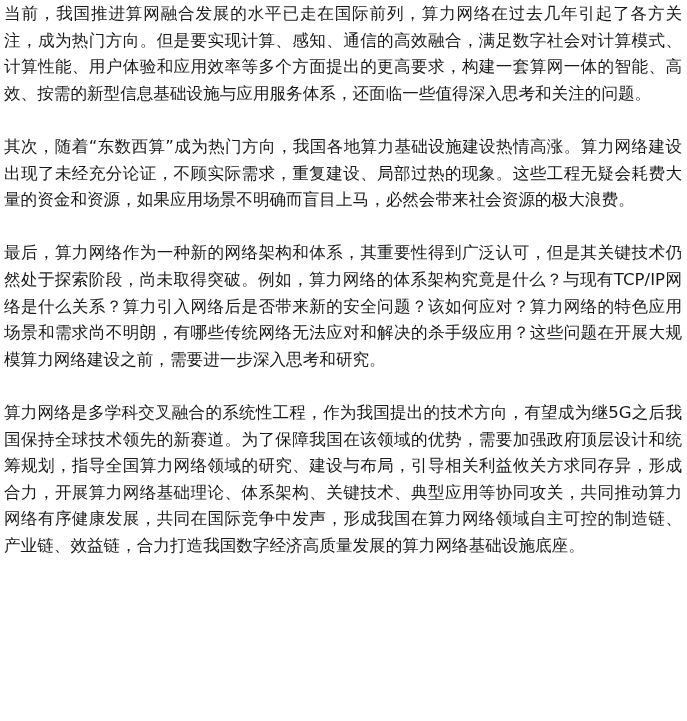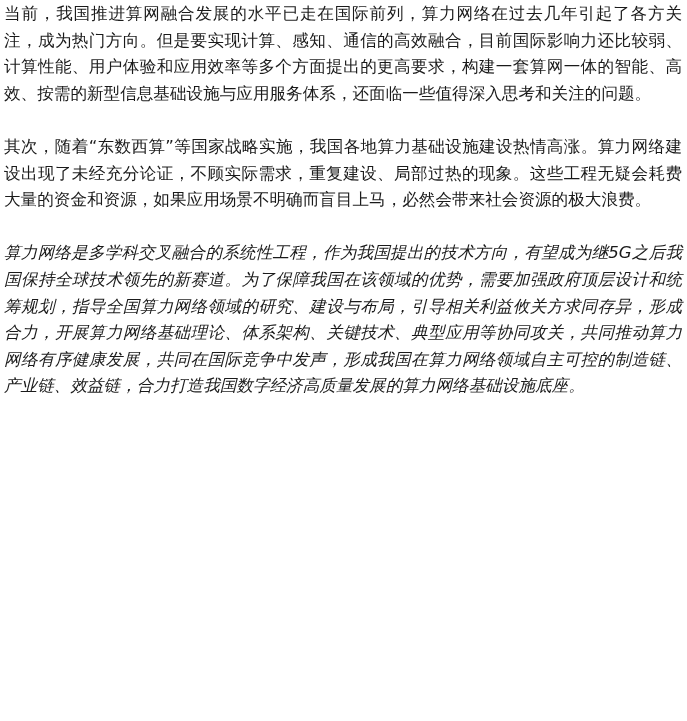--- a/index.html
+++ b/index.html
@@ -22,23 +22,23 @@
       text-align: justify;
       text-justify: inter-character;
       letter-spacing: 0;
       word-break: break-all;
     }
     .article p {
       margin: 0 0 26.6px 0;
     }
     .article p:last-child {
       margin-bottom: 15px;
-      font-style: italic;
     }
   </style>
 </head>
 <body>
 
 <div class="article">
-  <p>当前，我国推进算网融合发展的水平已走在国际前列，算力网络在过去几年引起了各方关注，成为热门方向。但是要实现计算、感知、通信的高效融合，目前国际影响力还比较弱、计算性能、用户体验和应用效率等多个方面提出的更高要求，构建一套算网一体的智能、高效、按需的新型信息基础设施与应用服务体系，还面临一些值得深入思考和关注的问题。</p>
-  <p>其次，随着“东数西算”等国家战略实施，我国各地算力基础设施建设热情高涨。算力网络建设出现了未经充分论证，不顾实际需求，重复建设、局部过热的现象。这些工程无疑会耗费大量的资金和资源，如果应用场景不明确而盲目上马，必然会带来社会资源的极大浪费。</p>
+  <p>当前，我国推进算网融合发展的水平已走在国际前列，算力网络在过去几年引起了各方关注，成为热门方向。但是要实现计算、感知、通信的高效融合，满足数字社会对计算模式、计算性能、用户体验和应用效率等多个方面提出的更高要求，构建一套算网一体的智能、高效、按需的新型信息基础设施与应用服务体系，还面临一些值得深入思考和关注的问题。</p>
+  <p>其次，随着“东数西算”成为热门方向，我国各地算力基础设施建设热情高涨。算力网络建设出现了未经充分论证，不顾实际需求，重复建设、局部过热的现象。这些工程无疑会耗费大量的资金和资源，如果应用场景不明确而盲目上马，必然会带来社会资源的极大浪费。</p>
+  <p>最后，算力网络作为一种新的网络架构和体系，其重要性得到广泛认可，但是其关键技术仍然处于探索阶段，尚未取得突破。例如，算力网络的体系架构究竟是什么？与现有TCP/IP网络是什么关系？算力引入网络后是否带来新的安全问题？该如何应对？算力网络的特色应用场景和需求尚不明朗，有哪些传统网络无法应对和解决的杀手级应用？这些问题在开展大规模算力网络建设之前，需要进一步深入思考和研究。</p>
   <p>算力网络是多学科交叉融合的系统性工程，作为我国提出的技术方向，有望成为继5G之后我国保持全球技术领先的新赛道。为了保障我国在该领域的优势，需要加强政府顶层设计和统筹规划，指导全国算力网络领域的研究、建设与布局，引导相关利益攸关方求同存异，形成合力，开展算力网络基础理论、体系架构、关键技术、典型应用等协同攻关，共同推动算力网络有序健康发展，共同在国际竞争中发声，形成我国在算力网络领域自主可控的制造链、产业链、效益链，合力打造我国数字经济高质量发展的算力网络基础设施底座。</p>
 </div>
 
 </body></html>

